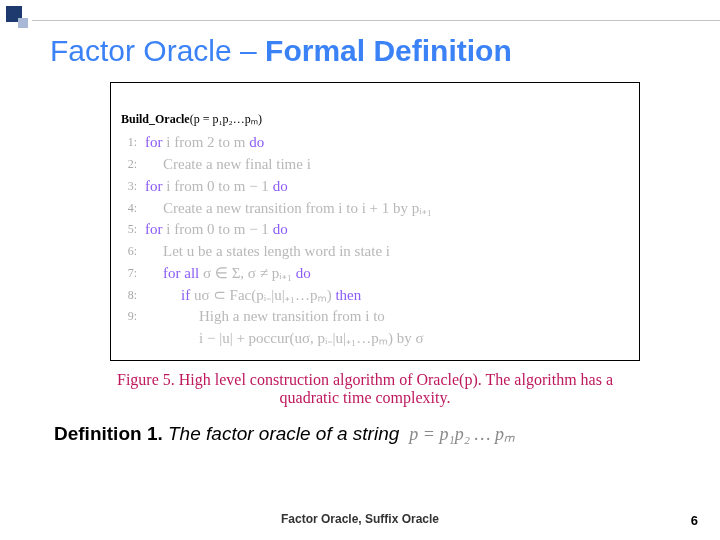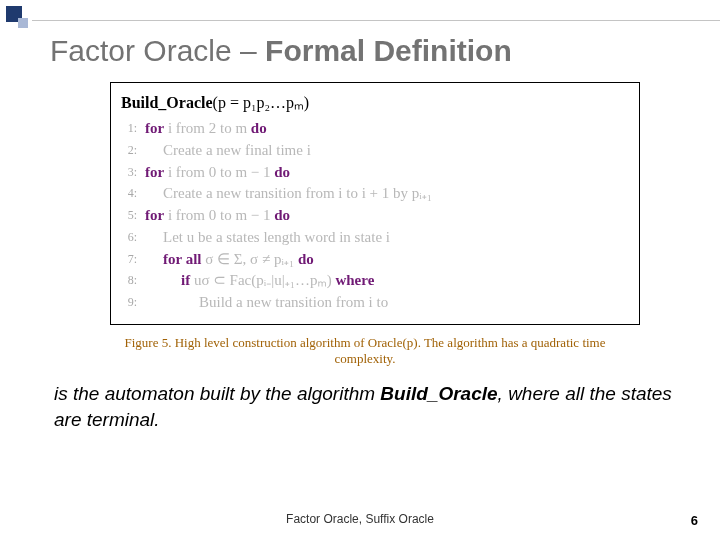--- a/index.html
+++ b/index.html
@@ -39,60 +39,61 @@
     right: 0;
     height: 1px;
     background: #c4c4c4;
   }
   .slide {
     padding: 34px 40px 0 50px;
   }
   h1.title {
     font-size: 30px;
     font-weight: 400;
-    color: #737373;
+    color: #3b82f6;
     margin-bottom: 14px;
   }
   h1.title .bold { font-weight: 700; }
   .algo-box {
     border: 1px solid #000;
     margin: 0 40px 10px 60px;
     padding: 8px 10px 10px 10px;
     font-family: "Times New Roman", Times, serif;
     font-size: 15px;
     line-height: 1.45;
     color: #a8a8a8;
   }
   .algo-head {
     color: #000;
-    font-size: 16px;
+    font-size: 12px;
     margin-bottom: 4px;
+    margin-top: 20px;
   }
   .algo-head .fn { font-weight: 700; }
   .algo-line { display: flex; }
   .ln {
     width: 24px;
     text-align: right;
     font-size: 12px;
     color: #a8a8a8;
     padding-right: 8px;
     flex-shrink: 0;
     padding-top: 2px;
   }
   .code { flex: 1; color: #b8b8b8; }
-  .code .kw { font-weight: 700; color: #701a75; }
+  .code .kw { font-weight: 400; color: #8b5cf6; }
   .ind1 { padding-left: 18px; }
   .ind2 { padding-left: 36px; }
   .ind3 { padding-left: 54px; }
   .caption {
     font-family: "Times New Roman", Times, serif;
-    font-size: 13px;
+    font-size: 16px;
     text-align: center;
     margin: 4px 60px 14px 60px;
-    color: #a16207;
+    color: #be185d;
   }
   .definition {
     font-size: 19px;
     line-height: 1.35;
     color: #000;
     padding: 0 4px;
   }
   .definition .dlabel { font-weight: 700; }
   .definition .ital { font-style: italic; }
   .definition .bld { font-weight: 700; font-style: italic; }
@@ -105,20 +106,21 @@
   }
   .def-row { display: flex; align-items: baseline; gap: 10px; }
   .footer {
     position: absolute;
     bottom: 14px;
     left: 0; right: 0;
     display: flex;
     justify-content: center;
     font-size: 12px;
     color: #333;
+    font-weight: bold;
   }
   .page-num {
     position: absolute;
     bottom: 12px;
     right: 22px;
     font-size: 13px;
     font-weight: 700;
     color: #000;
   }
 </style>
@@ -161,32 +163,39 @@
         <div class="algo-line">
           <div class="ln">6:</div>
           <div class="code ind1"><span>Let u be a states length word in state i</span></div>
         </div>
         <div class="algo-line">
           <div class="ln">7:</div>
           <div class="code ind1"><span class="kw">for all</span><span> σ ∈ Σ, σ ≠ pᵢ₊₁ </span><span class="kw">do</span></div>
         </div>
         <div class="algo-line">
           <div class="ln">8:</div>
-          <div class="code ind2"><span class="kw">if</span><span> uσ ⊂ Fac(pᵢ₋|u|₊₁…pₘ) </span><span class="kw">where</span></div>
+          <div class="code ind2"><span class="kw">if</span><span> uσ ⊂ Fac(pᵢ₋|u|₊₁…pₘ) </span><span class="kw">then</span></div>
         </div>
         <div class="algo-line">
           <div class="ln">9:</div>
-          <div class="code ind3"><span>Build a new transition from i to</span></div>
+          <div class="code ind3"><span>High a new transition from i to</span></div>
+        </div>
+        <div class="algo-line">
+          <div class="ln"></div>
+          <div class="code ind3"><span>i − |u| + poccur(uσ, pᵢ₋|u|₊₁…pₘ) by σ</span></div>
         </div>
       </div>
   </div>
 
   <div class="caption">Figure 5. High level construction algorithm of Oracle(p). The algorithm has a quadratic time complexity.</div>
 
   <div class="definition">
-    <div class="ital">
-      <span>is the automaton built by the algorithm </span><span class="bld">Build_Oracle</span><span>, where all the states are terminal.</span>
+    <div class="def-row">
+      <div>
+        <span class="dlabel">Definition 1.</span><span class="ital"> The factor oracle of a string</span>
+      </div>
+      <div class="formula">p = p₁p₂ … pₘ</div>
     </div>
   </div>
 </div>
 
 <div class="footer">Factor Oracle, Suffix Oracle</div>
 <div class="page-num">6</div>
 
 </body></html>

